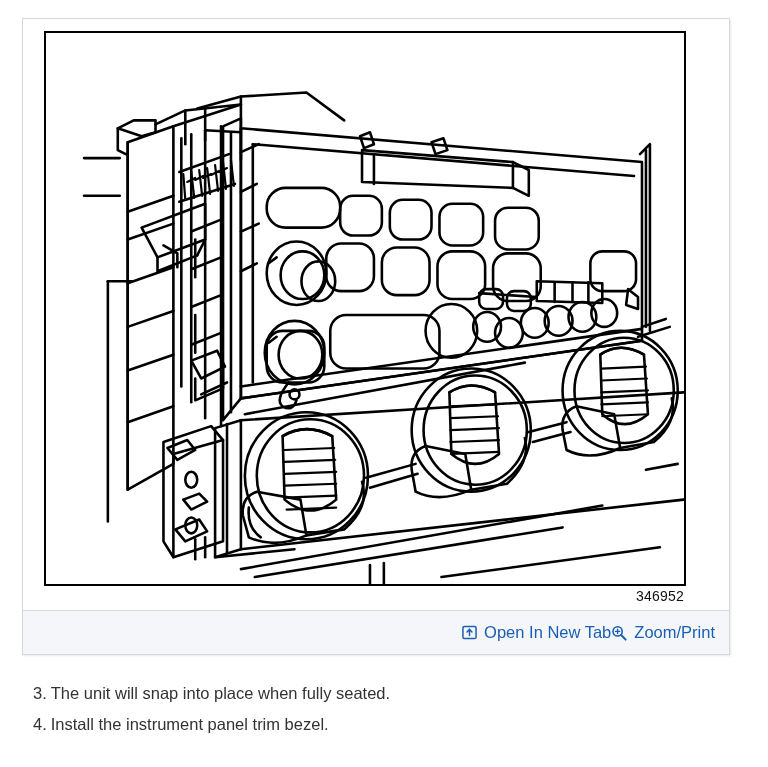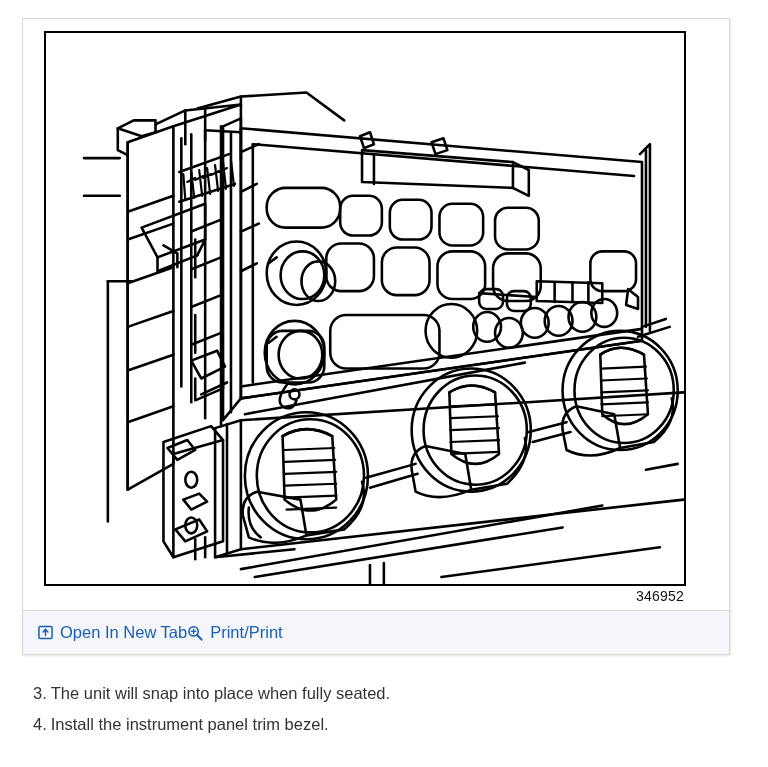--- a/index.html
+++ b/index.html
@@ -71,21 +71,21 @@
   #image-toolbar {
     position: absolute;
     left: 0;
     right: 0;
     bottom: 0;
     height: 44px;
     background: #f4f6f9;
     border-top: 1px solid #d8d8d8;
     display: flex;
     align-items: center;
-    justify-content: flex-start;
+    justify-content: flex-end;
     padding: 0 14px;
     box-sizing: border-box;
   }
   .tool-link {
     display: inline-flex;
     align-items: center;
     gap: 7px;
     color: #1a5fb4;
     font-size: 16.5px;
     text-decoration: none;
@@ -365,21 +365,21 @@
     </a>
 
     <a class="tool-link" href="#">
       <span class="glyph">
         <svg width="16" height="16" viewBox="0 0 16 16" xmlns="http://www.w3.org/2000/svg">
           <circle cx="6.6" cy="6.4" r="4.6" fill="none" stroke="#1a5fb4" stroke-width="1.6"></circle>
           <path d="M10.2 10 L14.6 14.6" fill="none" stroke="#1a5fb4" stroke-width="2" stroke-linecap="round"></path>
           <path d="M6.6 4.3 L6.6 8.5 M4.5 6.4 L8.7 6.4" fill="none" stroke="#1a5fb4" stroke-width="1.4" stroke-linecap="round"></path>
         </svg>
       </span>
-      <span>Print/Print</span>
+      <span>Zoom/Print</span>
     </a>
 
   </div>
 </div>
 
 <div id="instructions">
   <div class="instruction-line">
     <span class="instr-num">3.</span><span>The unit will snap into place when fully seated.</span>
   </div>
   <div class="instruction-line">

